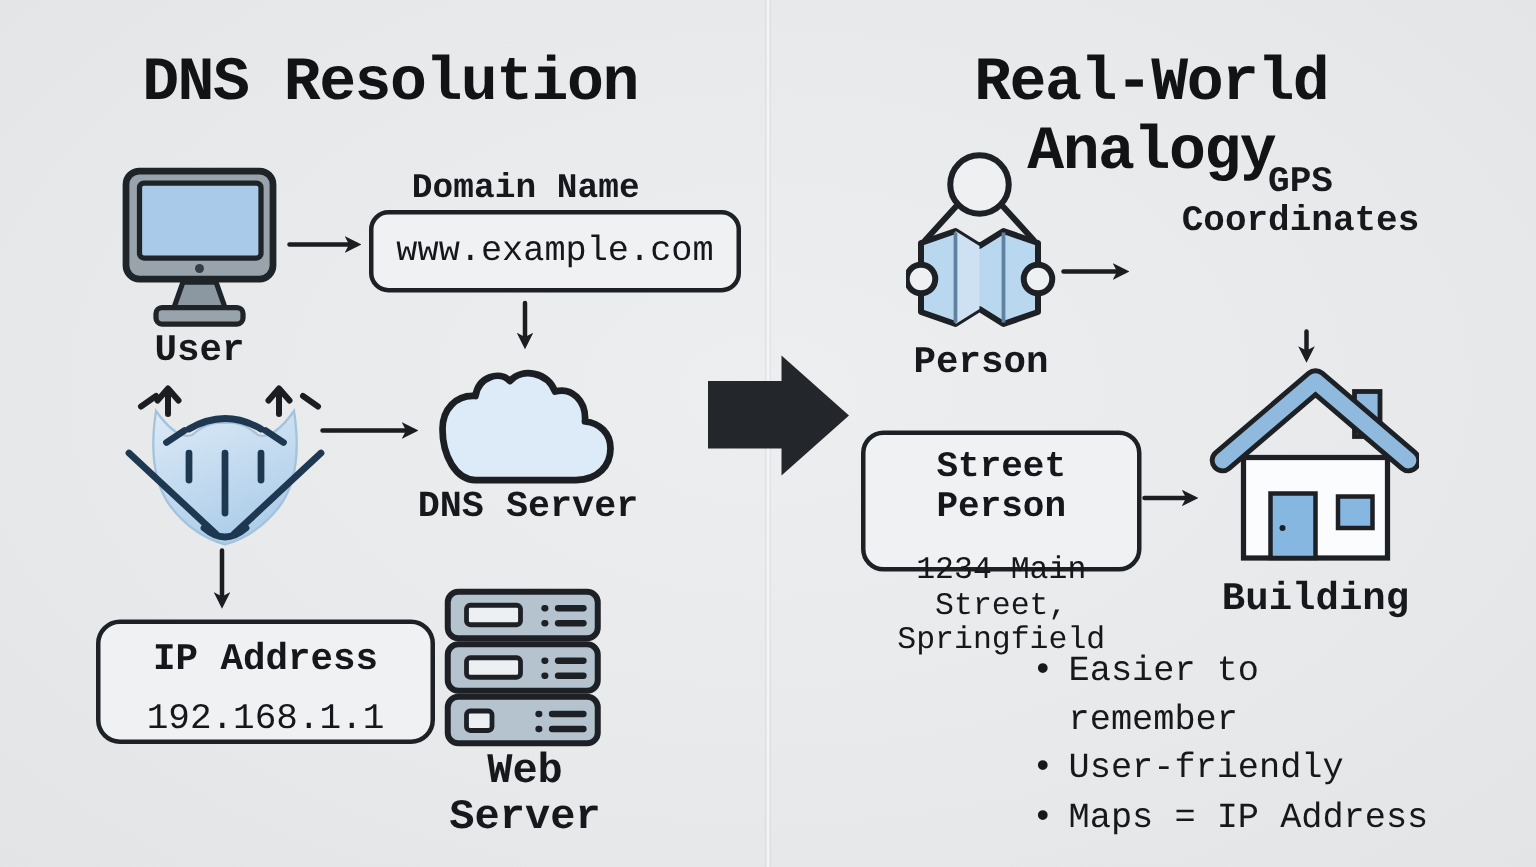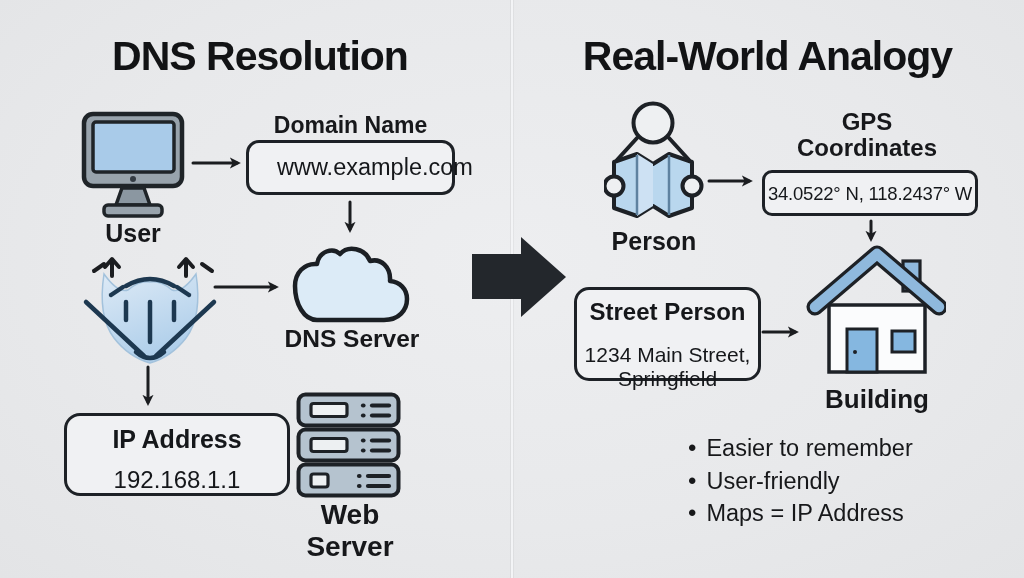--- a/index.html
+++ b/index.html
@@ -1,19 +1,19 @@
 <!DOCTYPE html>
 <html><head>
 <meta charset="utf-8">
 <style>
   html,body{margin:0;padding:0;background:#cfd1d4;}
   .canvas{
     position:relative;width:1024px;height:578px;overflow:hidden;
     background:radial-gradient(ellipse at 50% 45%, #edeef0 0%, #e8e9eb 60%, #e3e4e6 100%);
-    font-family:Liberation Sans, sans-serif;color:#15171a;
+    font-family:Liberation Mono, monospace;color:#15171a;
   }
   .abs{position:absolute;}
   .title{font-size:41px;font-weight:700;letter-spacing:-1px;text-align:center;color:#121315;}
   .lbl{font-weight:700;text-align:center;color:#17181b;}
   .obox{background:#f0f1f3;border:3px solid #1d2126;border-radius:13px;text-align:center;box-sizing:border-box;}
   .divider{left:511px;top:0;width:2px;height:578px;background:#f3f4f6;
     box-shadow:-1px 0 0 rgba(0,0,0,0.05),1px 0 0 rgba(0,0,0,0.04);}
   svg{display:block;}
   .bullets{left:688px;top:432px;width:270px;}
   .bullet{display:flex;align-items:baseline;gap:10px;font-size:23.5px;font-weight:400;
@@ -51,21 +51,21 @@
   <svg class="abs" style="left:80px;top:110px;" width="106" height="112" viewBox="0 0 106 112">
     <rect x="4" y="4" width="98" height="72" rx="9" fill="#98a3ac" stroke="#1f2428" stroke-width="4.5"></rect>
     <rect x="13" y="12" width="81" height="50" rx="3" fill="#a9cbe9" stroke="#1f2428" stroke-width="3.5"></rect>
     <circle cx="53" cy="69" r="3" fill="#343c44"></circle>
     <polygon points="42,78 64,78 70,95 36,95" fill="#8b97a1" stroke="#1f2428" stroke-width="3.5"></polygon>
     <rect x="24" y="95" width="58" height="11" rx="4" fill="#98a3ac" stroke="#1f2428" stroke-width="3.5"></rect>
   </svg>
   <div class="abs lbl" style="left:73px;top:219px;width:120px;font-size:25px;">User</div>
 
   <div class="abs lbl" style="left:248px;top:112px;width:205px;font-size:23px;">Domain Name</div>
-  <div class="abs obox" style="left:246px;top:140px;width:209px;height:55px;padding-left:28px;">
+  <div class="abs obox" style="left:246px;top:140px;width:248px;height:55px;">
     <div style="font-size:23.5px;line-height:49px;">www.example.com</div>
   </div>
 
   <svg class="abs" style="left:287px;top:240px;" width="127" height="93" viewBox="0 0 127 93">
     <path d="M 30,80 L 97,80 C 112,80 120,70 120,59 C 120,49 113,42 103,41
              C 104,27 94,18 83,21 C 78,8 61,5 53,14 C 46,7 32,11 30,24
              C 17,23 8,33 8,46 C 8,64 17,80 30,80 Z" fill="#dcebf7" stroke="#1b1f24" stroke-width="4.5" stroke-linejoin="round"></path>
   </svg>
   <div class="abs lbl" style="left:277px;top:325px;width:150px;font-size:24.5px;">DNS Server</div>
 
@@ -147,23 +147,20 @@
     <g stroke="#5e82a0" stroke-width="2.5">
       <path d="M 33,55 V 115" fill="none"></path>
         <path d="M 65,55 V 115" fill="none"></path>
     </g>
     <circle cx="10" cy="86" r="9.5" fill="#eef0f2" stroke="#1d2126" stroke-width="4"></circle>
     <circle cx="88" cy="86" r="9.5" fill="#eef0f2" stroke="#1d2126" stroke-width="4"></circle>
   </svg>
   <div class="abs lbl" style="left:602px;top:227px;width:104px;font-size:25px;">Person</div>
 
   <div class="abs lbl" style="left:782px;top:109px;width:170px;font-size:24px;line-height:1.1;">GPS Coordinates</div>
-  <div class="abs obox" style="left:762px;top:170px;width:216px;height:46px;border-radius:10px;">
-    <div style="font-size:18.5px;line-height:41px;white-space:nowrap;letter-spacing:-0.2px;">34.0522° N, 118.2437° W</div>
-  </div>
 
   <div class="abs obox" style="left:574px;top:287px;width:187px;height:94px;border-width:3.5px;border-radius:15px;">
     <div style="font-size:24px;font-weight:700;margin-top:8px;">Street Person</div>
     <div style="font-size:21px;line-height:1.12;margin-top:17px;">1234 Main Street,</div>
     <div style="font-size:21px;line-height:1.12;">Springfield</div>
   </div>
 
   <svg class="abs" style="left:806px;top:245px;" width="140" height="134" viewBox="0 0 140 134">
     <rect x="97" y="16" width="17" height="30" fill="#8fb9dd" stroke="#1d2126" stroke-width="3.2"></rect>
     <rect x="23" y="60" width="96" height="67" fill="#fbfcfd" stroke="#1d2126" stroke-width="3.5"></rect>

